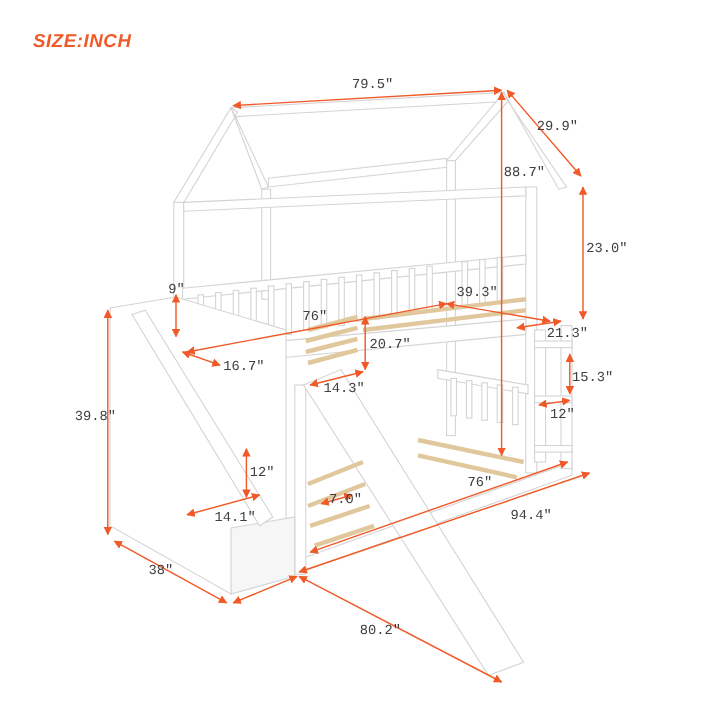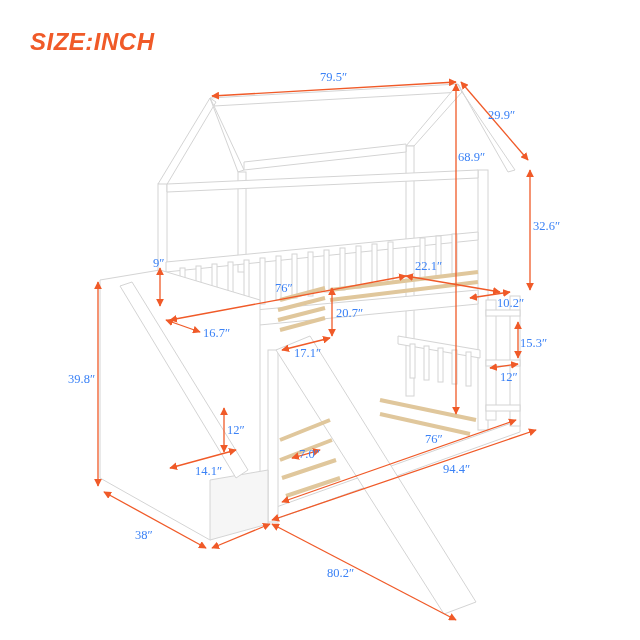--- a/index.html
+++ b/index.html
@@ -1,22 +1,22 @@
 <!DOCTYPE html>
 <html><head>
 <meta charset="utf-8">
 <style>
   html, body { margin: 0; padding: 0; background: #ffffff; }
   body { width: 640px; height: 640px; position: relative; overflow: hidden;
          font-family: "Liberation Sans", sans-serif; }
-  .title { position: absolute; left: 30px; top: 28px; font-size: 24px; font-weight: bold;
+  .title { position: absolute; left: 30px; top: 28px; font-size: 17px; font-weight: bold;
            font-style: italic; color: #f05a28; letter-spacing: 0.5px; }
   svg.scene { position: absolute; left: 0; top: 0; }
-  .dim { position: absolute; font-size: 12.5px; color: #3b82f6; white-space: nowrap;
-         font-family: Liberation Serif, serif; }
+  .dim { position: absolute; font-size: 12.5px; color: #404040; white-space: nowrap;
+         font-family: Liberation Mono, monospace; }
 </style>
 </head>
 <body>
 
 <div class="title">SIZE:INCH</div>
 
 <svg class="scene" width="640" height="640" viewBox="0 0 640 640">
   <defs>
     <marker id="ah" viewBox="0 0 10 10" refX="9" refY="5" markerWidth="6" markerHeight="6" orient="auto-start-reverse">
       <path d="M0,0 L10,5 L0,10 z" fill="#f05a28"></path>
@@ -125,31 +125,31 @@
     <line x1="170" y1="468" x2="236" y2="450" marker-start="url(#ah)" marker-end="url(#ah)"></line>
     <line x1="272" y1="520" x2="536" y2="430" marker-start="url(#ah)" marker-end="url(#ah)"></line>
     <line x1="104" y1="492" x2="206" y2="548" marker-start="url(#ah)" marker-end="url(#ah)"></line>
     <line x1="212" y1="548" x2="270" y2="524" marker-start="url(#ah)" marker-end="url(#ah)"></line>
     <line x1="272" y1="524" x2="456" y2="620" marker-start="url(#ah)" marker-end="url(#ah)"></line>
   </g>
 </svg>
 
 <div class="dim" style="left:320px;top:70px">79.5″</div>
 <div class="dim" style="left:488px;top:108px">29.9″</div>
-<div class="dim" style="left:458px;top:150px">68.9″</div>
-<div class="dim" style="left:533px;top:219px">32.6″</div>
+<div class="dim" style="left:458px;top:150px">88.7″</div>
+<div class="dim" style="left:533px;top:219px">23.0″</div>
 <div class="dim" style="left:153px;top:256px">9″</div>
 <div class="dim" style="left:275px;top:281px">76″</div>
-<div class="dim" style="left:415px;top:259px">22.1″</div>
-<div class="dim" style="left:497px;top:296px">10.2″</div>
+<div class="dim" style="left:415px;top:259px">39.3″</div>
+<div class="dim" style="left:497px;top:296px">21.3″</div>
 <div class="dim" style="left:203px;top:326px">16.7″</div>
 <div class="dim" style="left:336px;top:306px">20.7″</div>
-<div class="dim" style="left:294px;top:346px">17.1″</div>
+<div class="dim" style="left:294px;top:346px">14.3″</div>
 <div class="dim" style="left:520px;top:336px">15.3″</div>
 <div class="dim" style="left:500px;top:370px">12″</div>
 <div class="dim" style="left:68px;top:372px">39.8″</div>
 <div class="dim" style="left:227px;top:423px">12″</div>
 <div class="dim" style="left:299px;top:447px">7.0″</div>
 <div class="dim" style="left:425px;top:432px">76″</div>
 <div class="dim" style="left:195px;top:464px">14.1″</div>
-<div class="dim" style="left:443px;top:462px">94.4″</div>
-<div class="dim" style="left:135px;top:528px">38″</div>
+<div class="dim" style="left:464px;top:462px">94.4″</div>
+<div class="dim" style="left:135px;top:512px">38″</div>
 <div class="dim" style="left:327px;top:566px">80.2″</div>
 
 </body></html>

